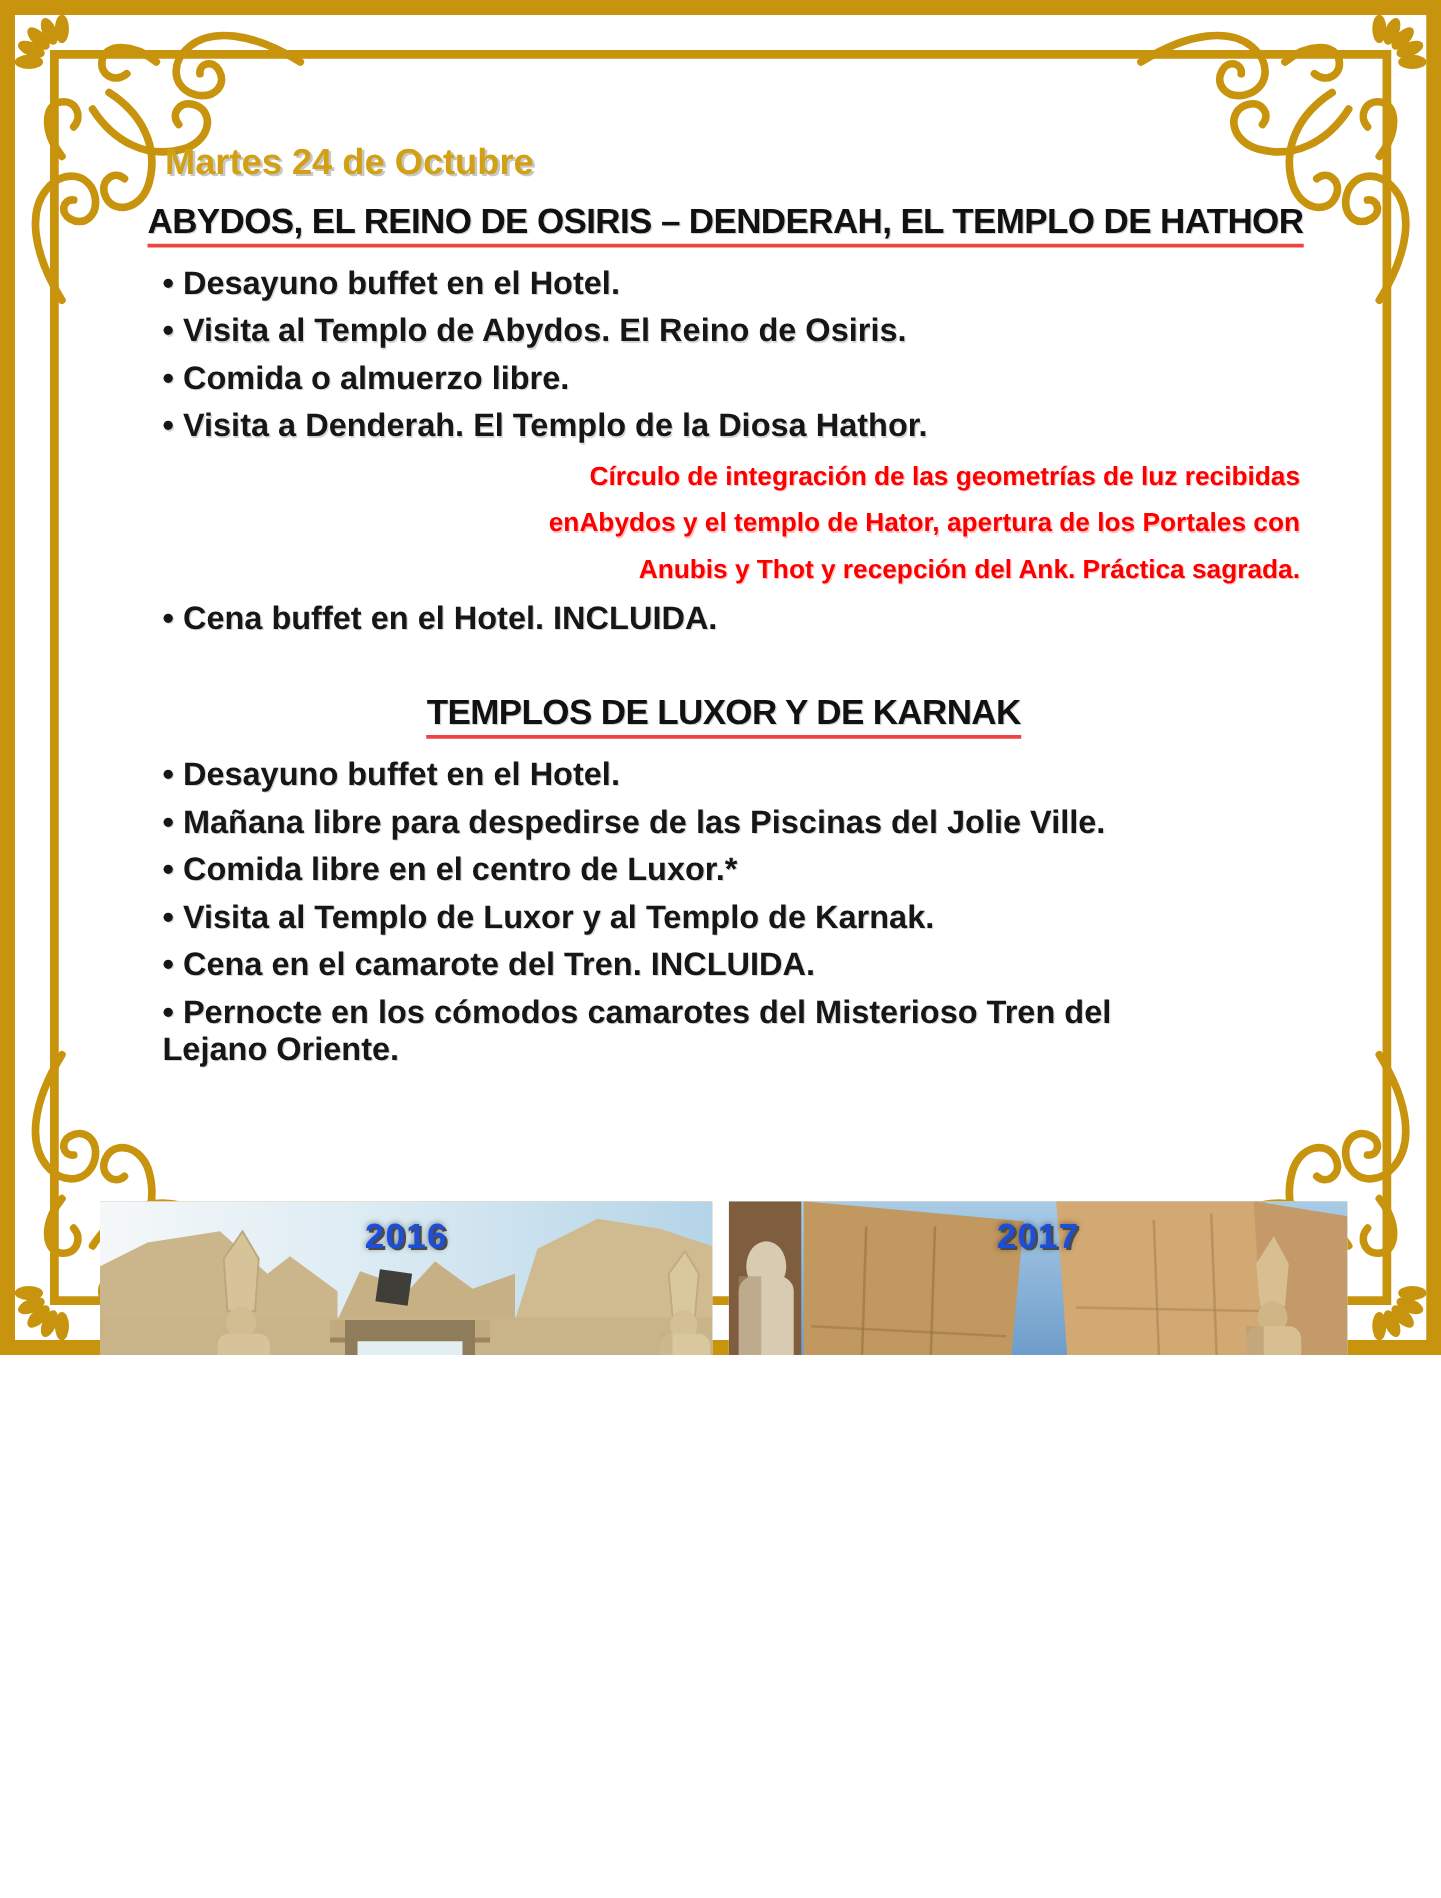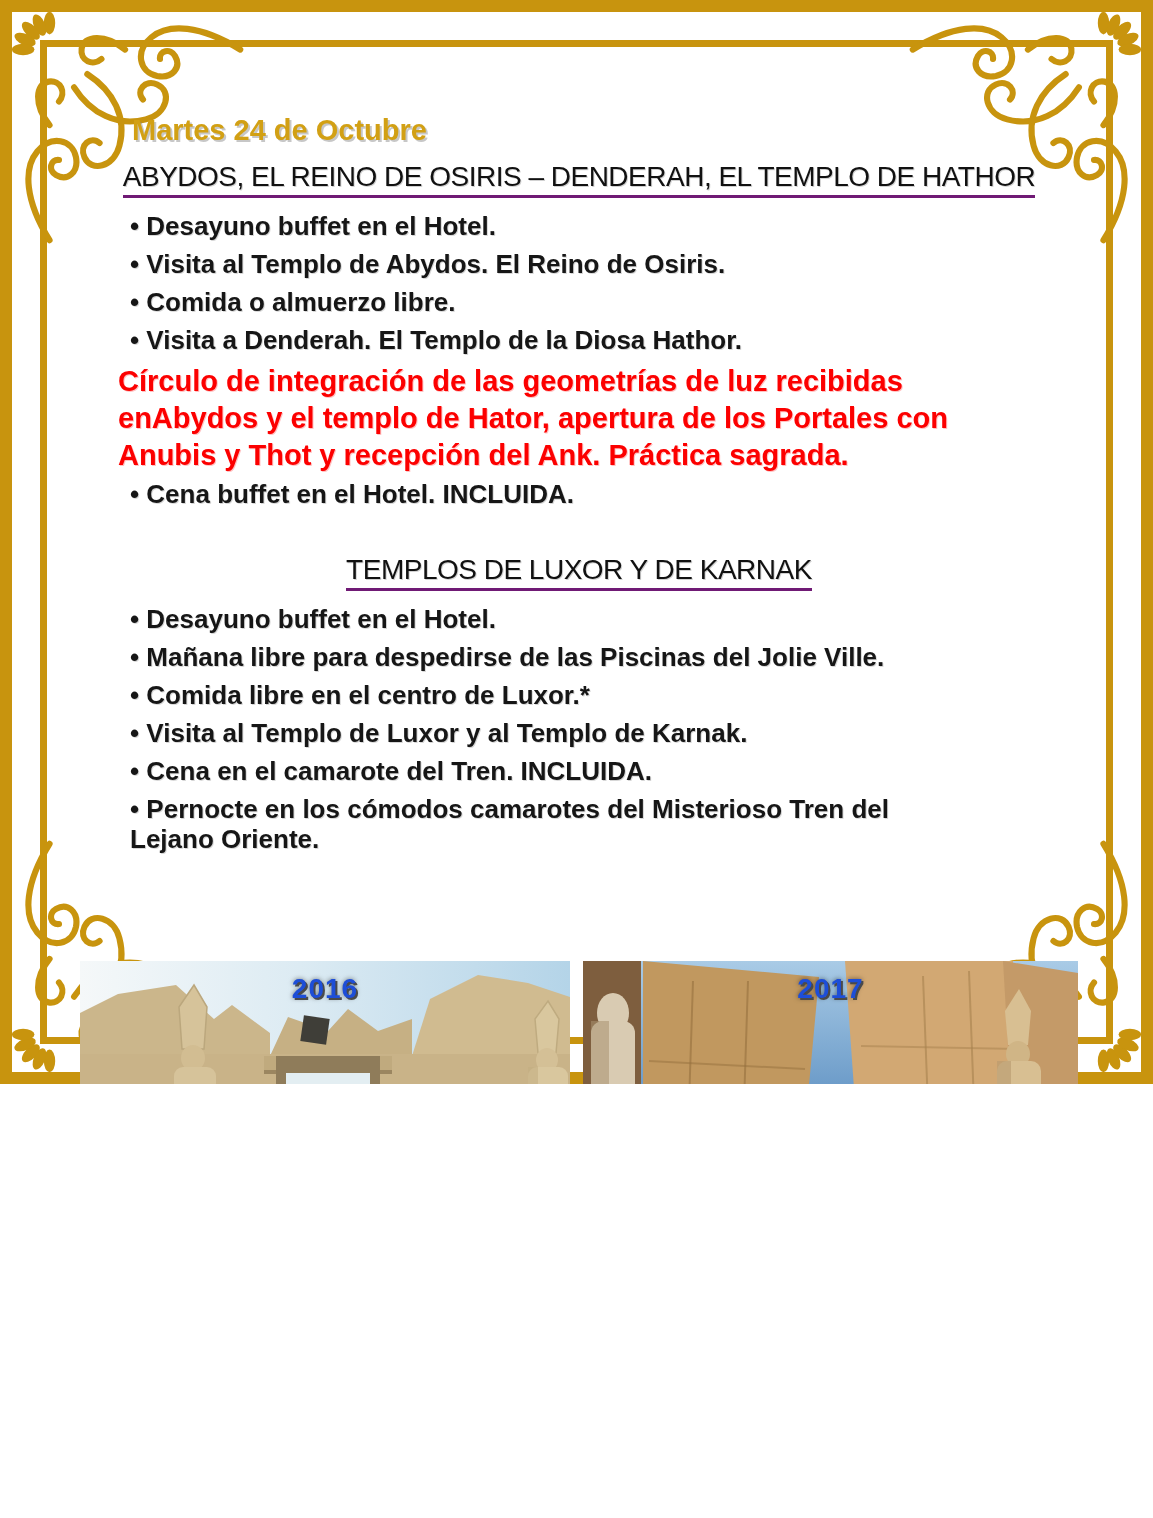--- a/index.html
+++ b/index.html
@@ -16,33 +16,33 @@
   .corner.bl{bottom:8px;left:8px;transform:scaleY(-1);}
   .corner.br{bottom:8px;right:8px;transform:scale(-1,-1);}
   
   .content{position:absolute;top:104px;left:118px;width:922px;color:#161616;}
   .date-heading{
     font-size:29px;font-weight:bold;color:#D2A014;margin:8px 0 10px 14px;
     line-height:36px;text-shadow:2px 2px 0 rgba(130,130,130,0.45);
   }
   .section-title{text-align:center;margin:0 0 16px 0;white-space:nowrap;}
   .section-title span{
-    font-size:28px;font-weight:normal;color:#111;letter-spacing:-0.5px;
-    border-bottom:3px solid #701a75;padding-bottom:3px;line-height:37px;
+    font-size:28px;font-weight:bold;color:#111;letter-spacing:-0.5px;
+    border-bottom:3px solid #ef4444;padding-bottom:3px;line-height:37px;
     text-shadow:1px 1px 0 rgba(0,0,0,0.18);
   }
   ul.bullets{list-style:none;margin:0 0 0 12px;padding:0;}
   ul.bullets li{
     font-size:26px;font-weight:bold;line-height:30px;margin:0 0 8px 0;
     text-shadow:1px 1px 0 rgba(0,0,0,0.16);
   }
   ul.bullets li::before{content:"• ";}
   ul.bullets li.wrap-tight{max-width:800px;}
   .highlight{
-    text-align:left;color:#FC0000;font-weight:bold;font-size:29px;
+    text-align:right;color:#FC0000;font-weight:bold;font-size:21px;
     line-height:37px;margin:1px 0 5px 0;text-shadow:1px 1px 0 rgba(255,120,120,0.45);
   }
   .section-2{margin-top:42px;}
   
   .photos{position:absolute;left:80px;top:961px;display:flex;gap:13px;}
   .photo{position:relative;margin:0;padding:0;overflow:hidden;background:#d8cfb8;}
   .photo svg{display:block;}
   .photo-2016{width:490px;height:367px;}
   .photo-2017{width:495px;height:367px;}
   .year-badge{

